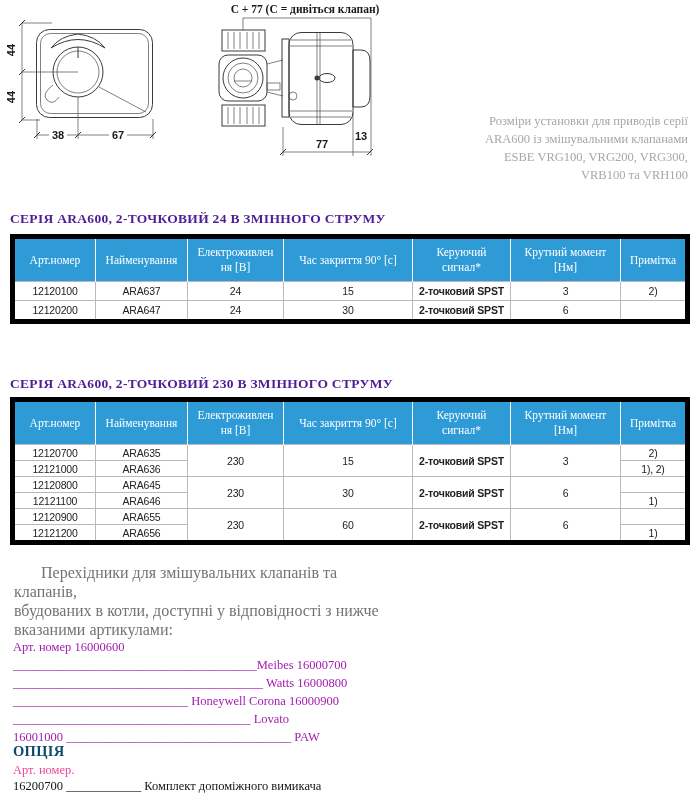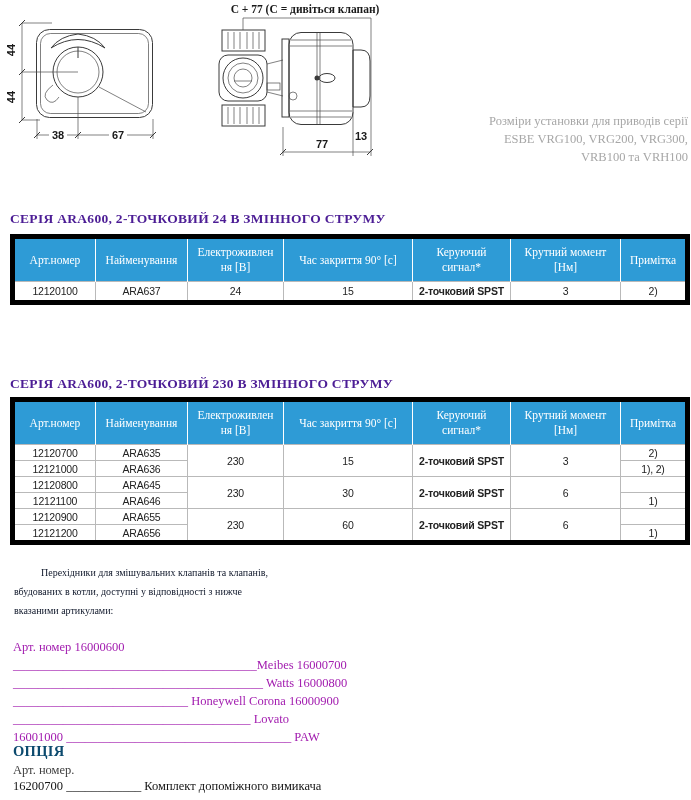--- a/index.html
+++ b/index.html
@@ -40,26 +40,26 @@
     border:1px solid #b9b9b9;text-align:center;vertical-align:middle;
     font-family:"Liberation Sans",sans-serif;font-size:10.5px;letter-spacing:-0.2px;
     color:#222222;padding:0 2px;
   }
   #table-24v td{height:18px;}
   #table-230v td{height:15px;}
   td.note{text-align:left;padding-left:8px;}
   td.sig{font-family:"Liberation Serif",serif;font-weight:bold;font-size:10.5px;letter-spacing:0;}
   
   .para{
-    left:14px;top:563px;width:378px;font-size:10px;line-height:19px;
-    white-space:pre-line;text-indent:27px;color:#0f172a;
+    left:14px;top:563px;width:378px;font-size:16px;line-height:19px;
+    white-space:pre-line;text-indent:27px;color:#737373;
   }
   .adapter-line{left:13px;width:420px;font-size:12.5px;line-height:18px;color:#a21caf;white-space:nowrap;}
   .opt-title{left:13px;top:743px;font-weight:bold;font-size:14.5px;letter-spacing:0.3px;color:#0c4a6e;}
-  .opt-sub{left:13px;top:763px;font-size:12.5px;color:#404040;}
+  .opt-sub{left:13px;top:763px;font-size:12.5px;color:#ec4899;}
   .opt-line{left:13px;top:779px;font-size:12.5px;color:#141414;white-space:nowrap;}
 </style>
 </head>
 <body>
 
 <svg id="drawing-svg" width="430" height="205" viewBox="0 0 430 205">
 
   <g>
     <rect class="stroke" x="36.5" y="29.5" width="116" height="88" rx="13"></rect>
     <rect class="thin" x="40.5" y="33.5" width="108" height="80" rx="10"></rect>
@@ -144,20 +144,21 @@
     <line class="thin" x1="353" y1="112" x2="353" y2="156"></line>
     <line class="stroke" x1="280" y1="155" x2="286" y2="149"></line>
     <line class="stroke" x1="367" y1="155" x2="373" y2="149"></line>
     <text class="dimtext" text-anchor="middle" x="322" y="148">77</text>
     <text class="dimtext" text-anchor="middle" x="361" y="140">13</text>
   </g>
 </svg>
 
 <div class="abs caption">
   <div>Розміри установки для приводів серії</div>
+  <div>ARA600 із змішувальними клапанами</div>
   <div>ESBE VRG100, VRG200, VRG300,</div>
   <div>VRB100 та VRH100</div>
 </div>
 
 <div class="abs heading" style="top:211px;">СЕРІЯ ARA600, 2-ТОЧКОВИЙ 24 В ЗМІННОГО СТРУМУ</div>
 
 <table class="spec" id="table-24v" style="top:234px;">
   <colgroup>
       <col style="width:83px">
       <col style="width:92px">
@@ -184,20 +185,29 @@
   <tbody>
     <tr>
       <td>12120100</td>
       <td>ARA637</td>
       <td>24</td>
       <td>15</td>
       <td class="sig">2-точковий SPST</td>
       <td>3</td>
       <td class="note">2)</td>
     </tr>
+    <tr>
+      <td>12120200</td>
+      <td>ARA647</td>
+      <td>24</td>
+      <td>30</td>
+      <td class="sig">2-точковий SPST</td>
+      <td>6</td>
+      <td class="note"></td>
+    </tr>
   </tbody>
 </table>
 
 <div class="abs heading" style="top:376px;">СЕРІЯ ARA600, 2-ТОЧКОВИЙ 230 В ЗМІННОГО СТРУМУ</div>
 
 <table class="spec" id="table-230v" style="top:397px;">
   <colgroup>
       <col style="width:83px">
       <col style="width:92px">
       <col style="width:96px">

